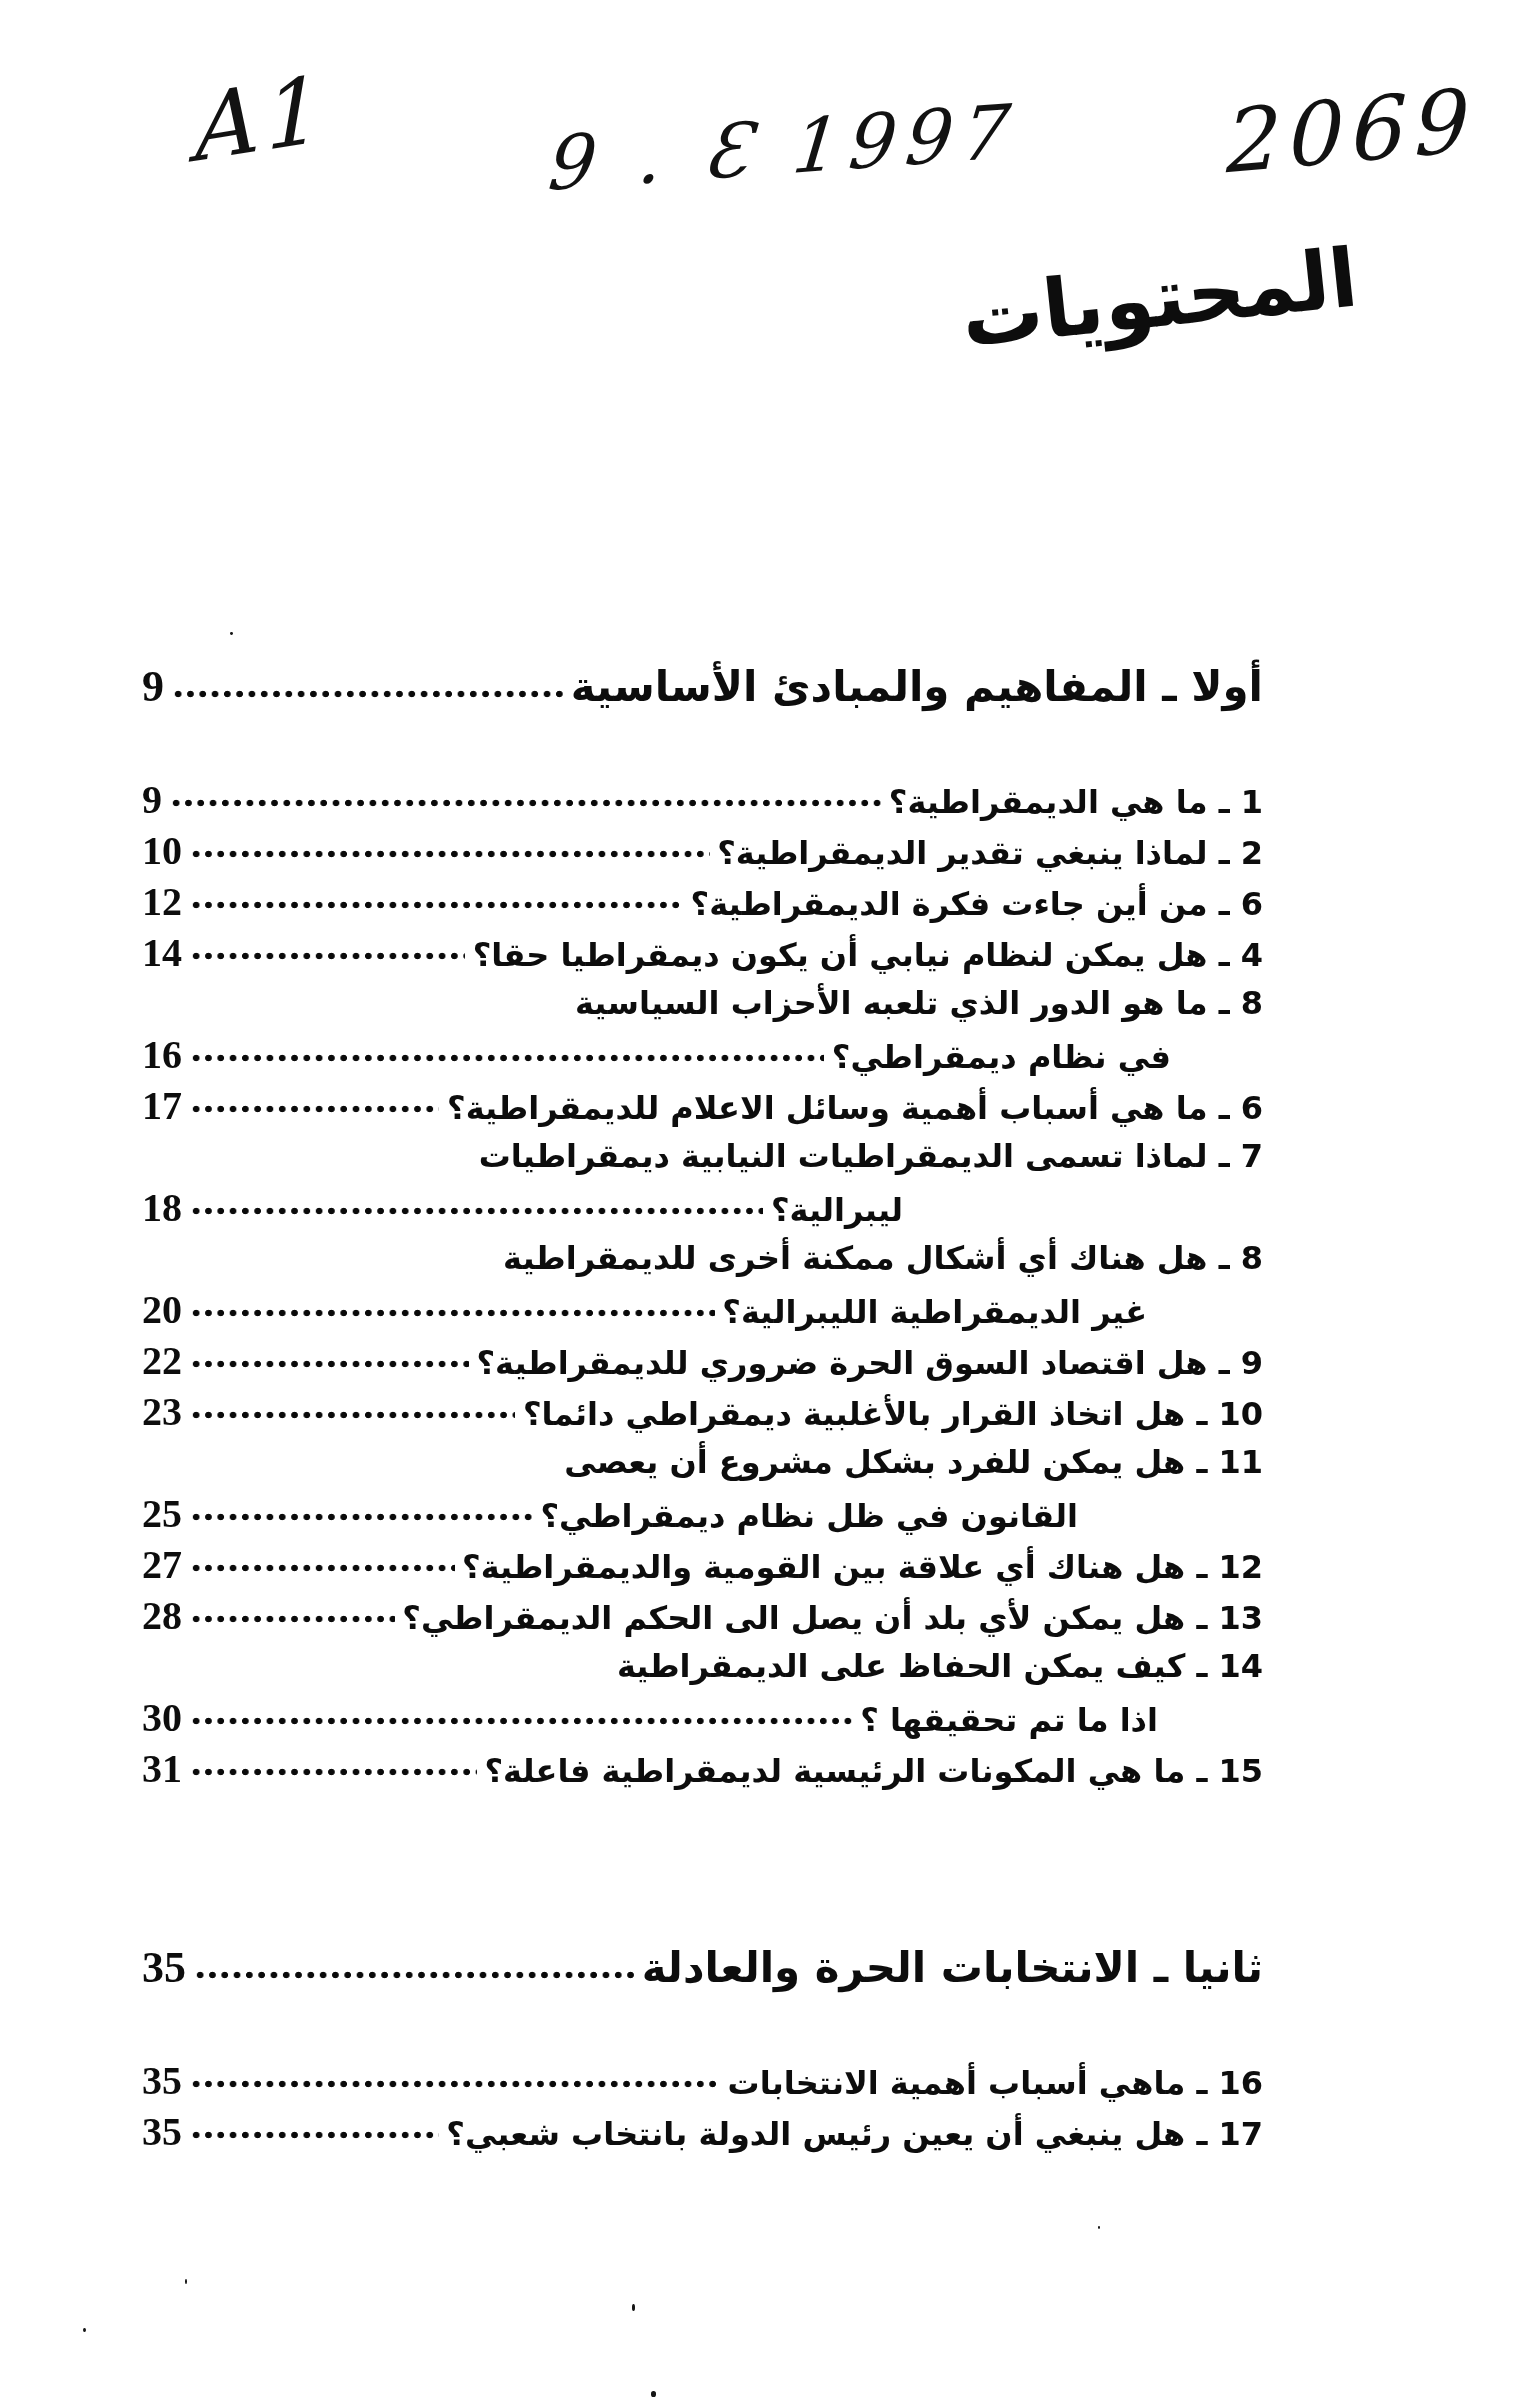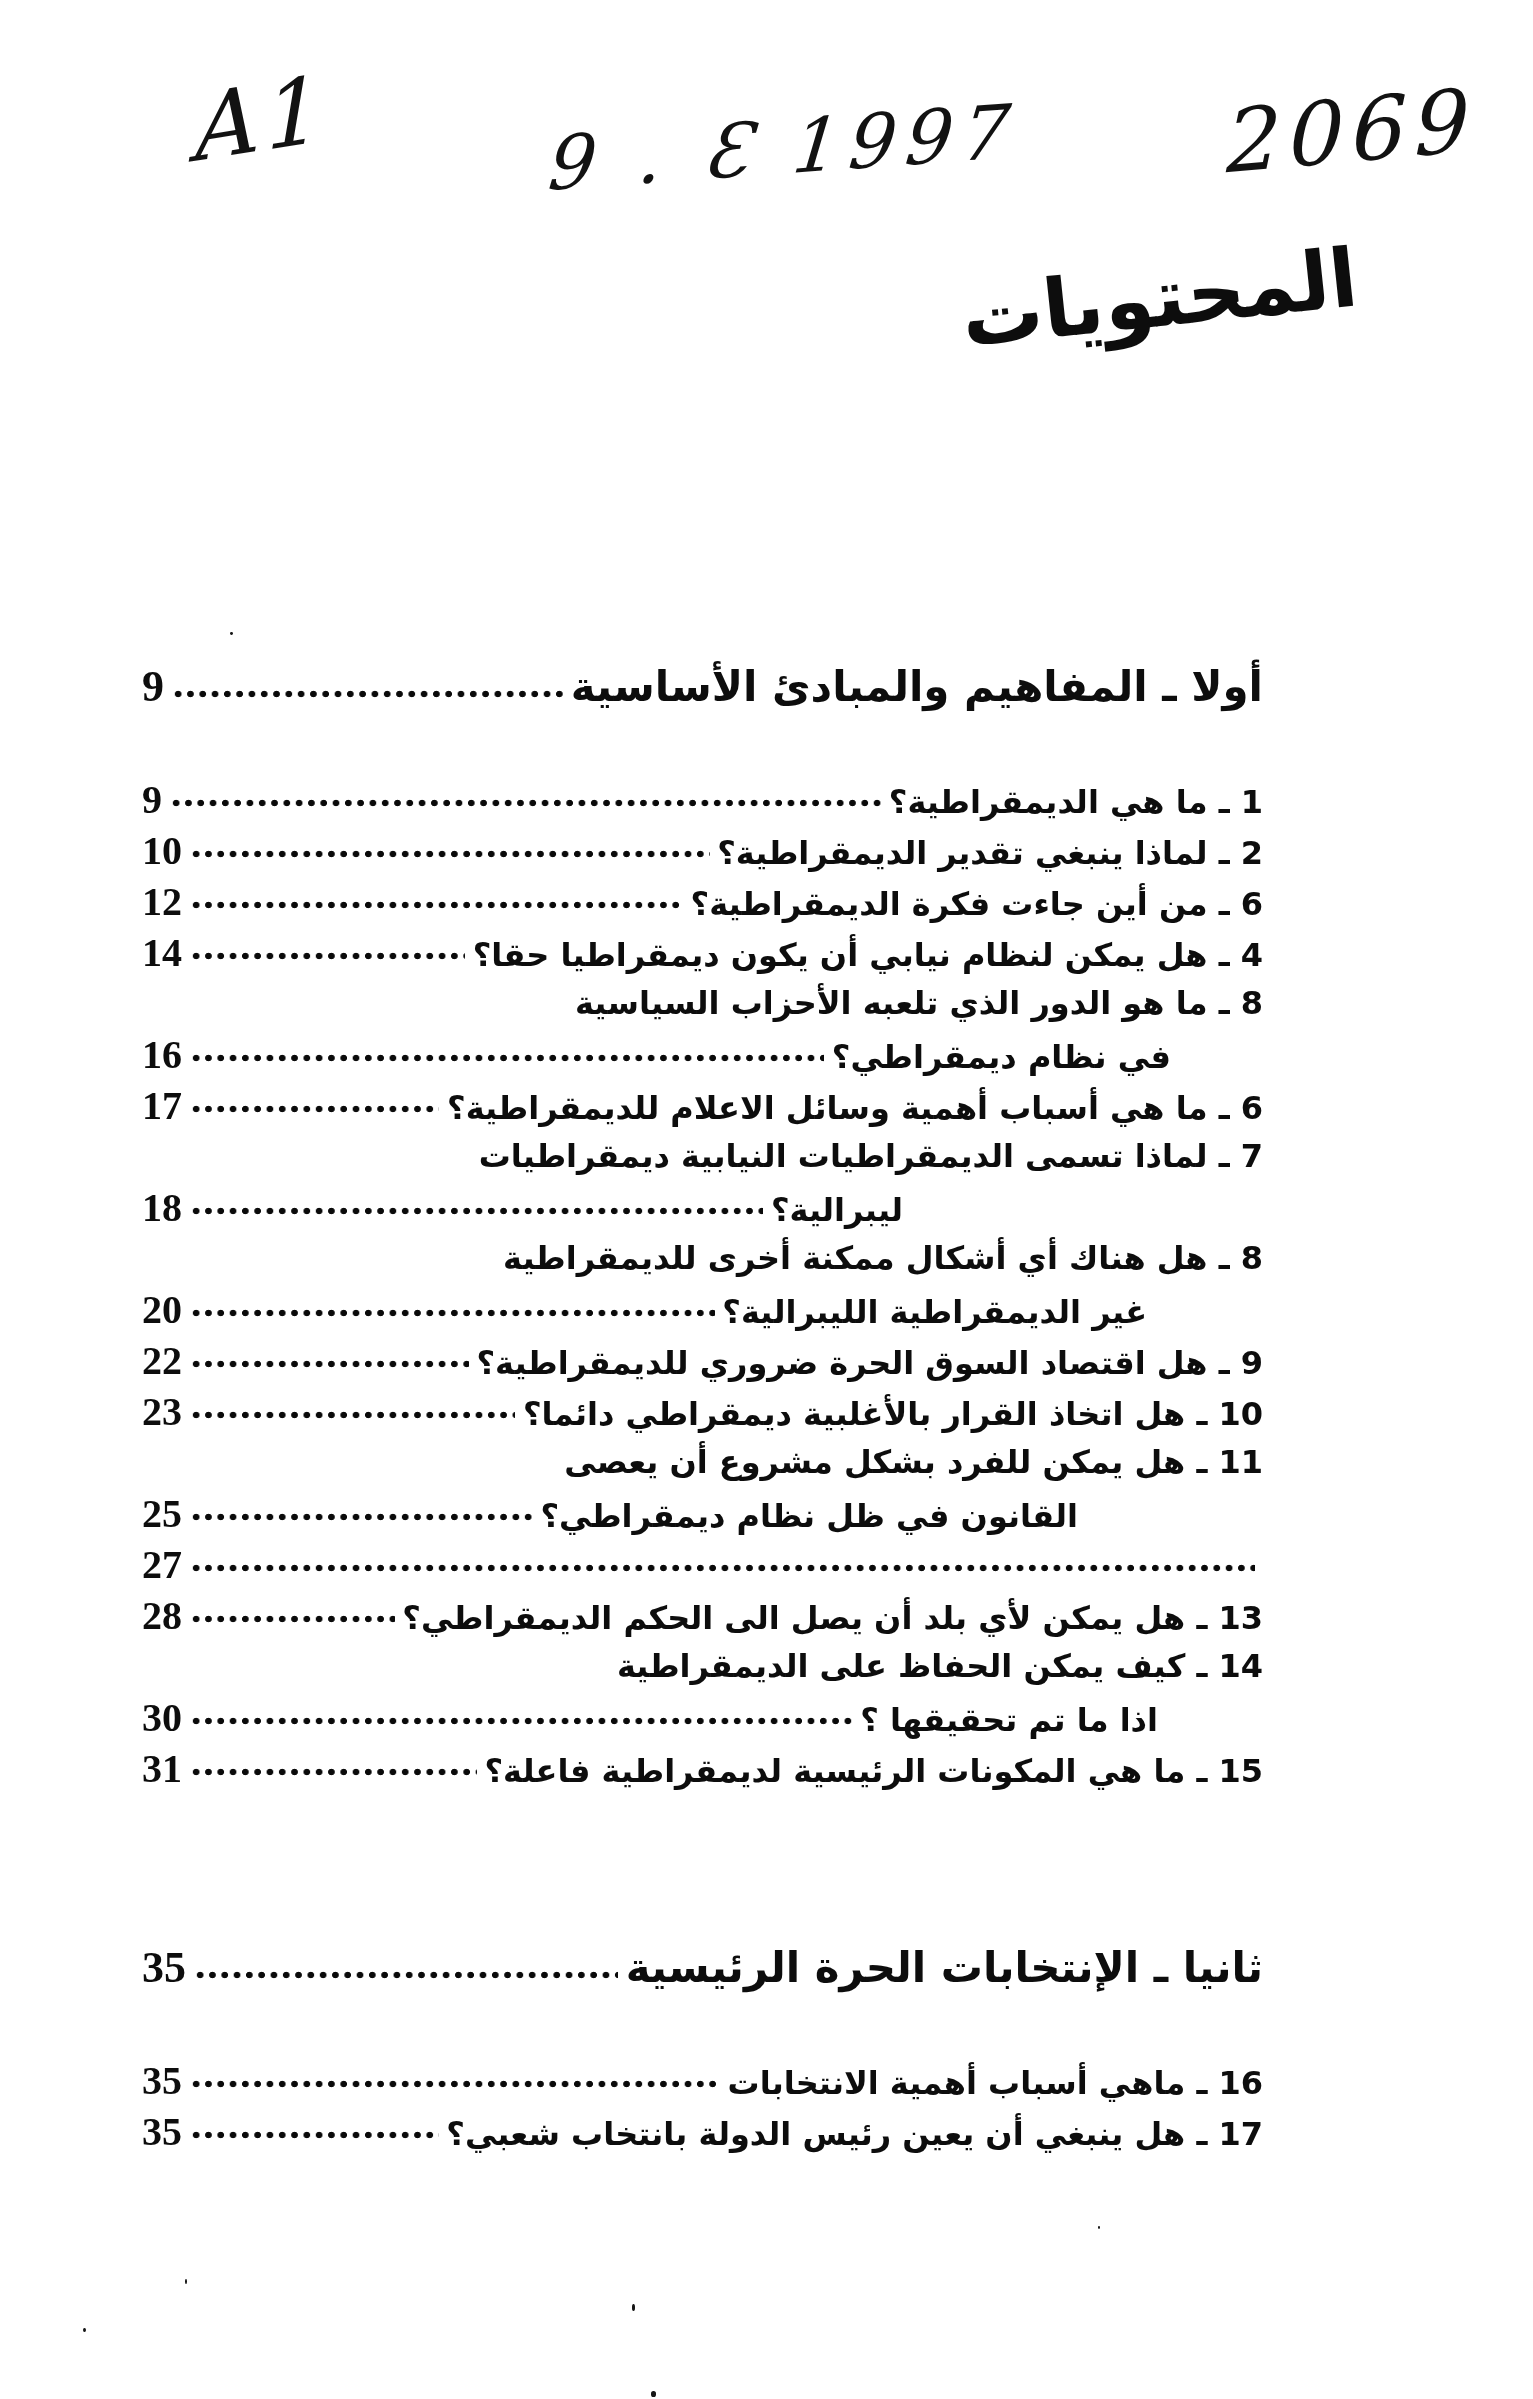--- a/index.html
+++ b/index.html
@@ -177,20 +177,21 @@
       </div>
       <div class="row entry">
         <span class="t">11 ـ هل يمكن للفرد بشكل مشروع أن يعصى</span>
       </div>
       <div class="row entry">
         <span class="t" style="margin-right: 185px;">القانون في ظل نظام ديمقراطي؟</span>
         <span class="dots"></span>
         <span class="p">25</span>
       </div>
       <div class="row entry">
+        <span class="t">12 ـ هل هناك أي علاقة بين القومية والديمقراطية؟</span>
         <span class="dots"></span>
         <span class="p">27</span>
       </div>
       <div class="row entry">
         <span class="t">13 ـ هل يمكن لأي بلد أن يصل الى الحكم الديمقراطي؟</span>
         <span class="dots"></span>
         <span class="p">28</span>
       </div>
       <div class="row entry">
         <span class="t">14 ـ كيف يمكن الحفاظ على الديمقراطية</span>
@@ -201,21 +202,21 @@
         <span class="p">30</span>
       </div>
       <div class="row entry">
         <span class="t">15 ـ ما هي المكونات الرئيسية لديمقراطية فاعلة؟</span>
         <span class="dots"></span>
         <span class="p">31</span>
       </div>
     </div>
     <div class="section">
       <div class="row heading">
-        <span class="t">ثانيا ـ الإنتخابات الحرة الرئيسية</span>
+        <span class="t">ثانيا ـ الانتخابات الحرة والعادلة</span>
         <span class="dots"></span>
         <span class="p">35</span>
       </div>
       <div class="row entry">
         <span class="t">16 ـ ماهي أسباب أهمية الانتخابات</span>
         <span class="dots"></span>
         <span class="p">35</span>
       </div>
       <div class="row entry">
         <span class="t">17 ـ هل ينبغي أن يعين رئيس الدولة بانتخاب شعبي؟</span>

